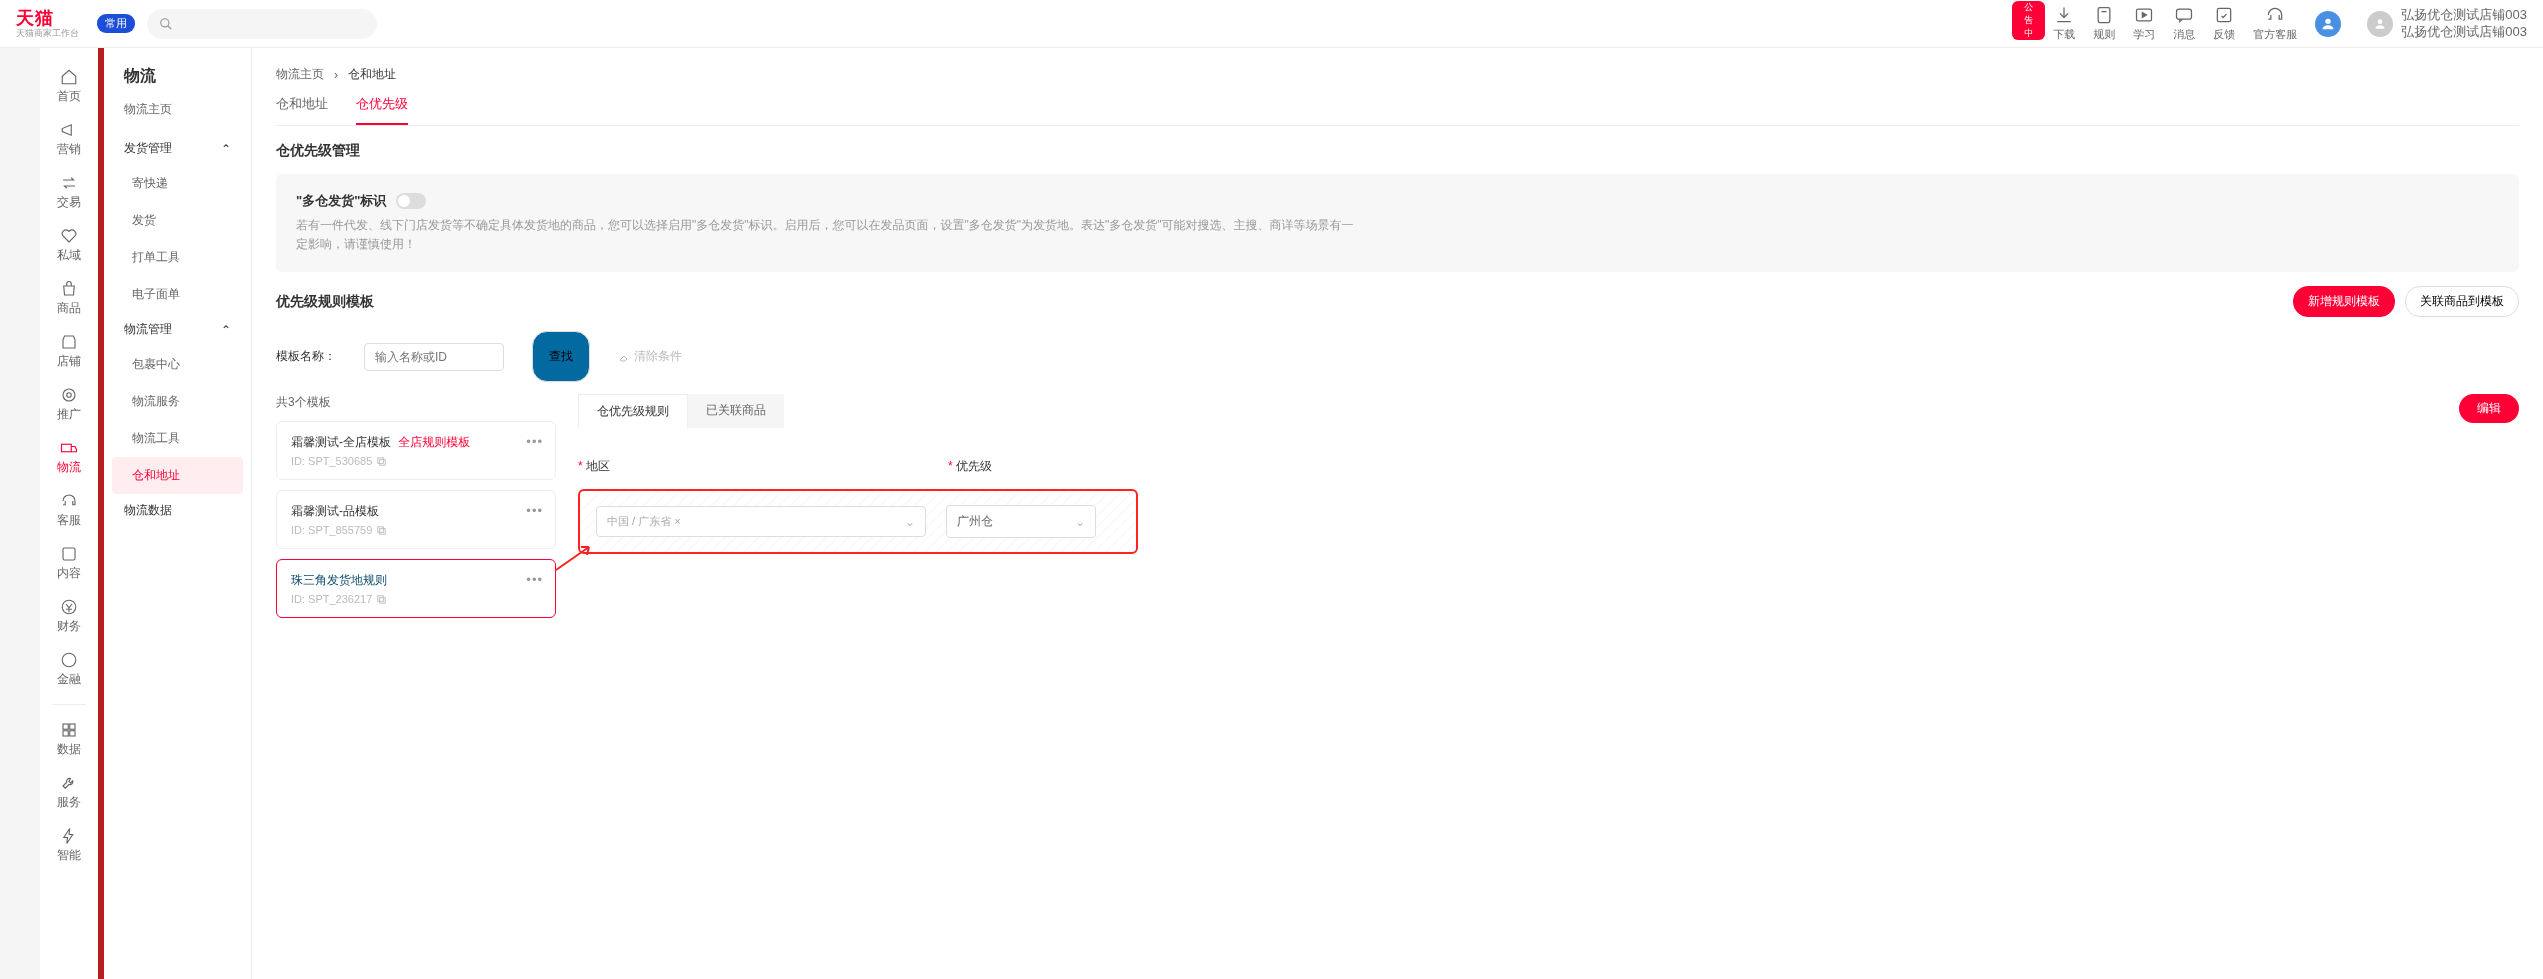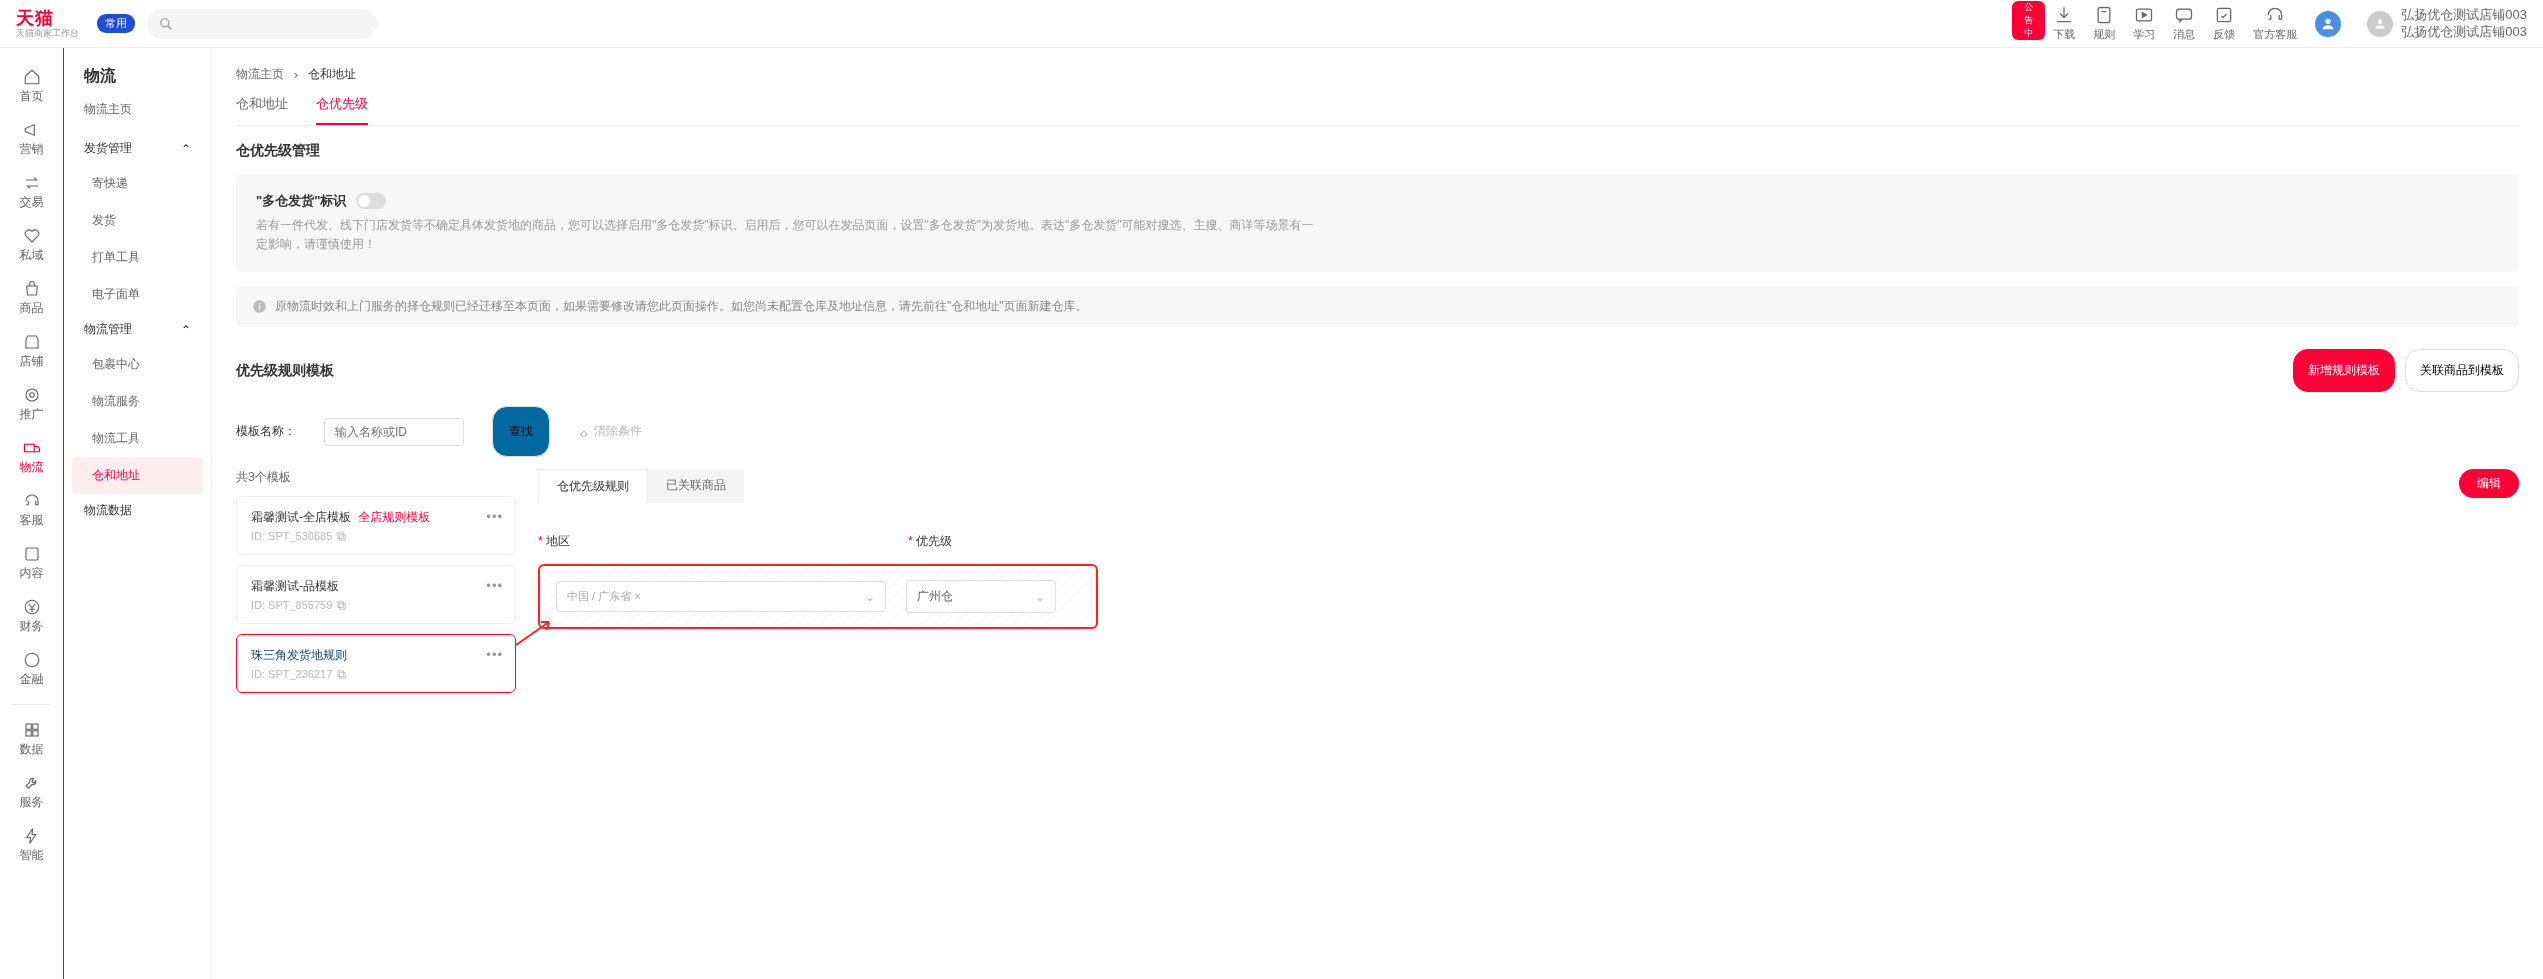--- a/index.html
+++ b/index.html
@@ -13,21 +13,21 @@
 .search-box svg { width: 14px; height: 14px; fill: #999; }
 .topbar-right { margin-left: auto; display: flex; align-items: center; gap: 18px; }
 .topbar-icon { display: flex; flex-direction: column; align-items: center; font-size: 11px; color: #666; position: relative; cursor: pointer; }
 .topbar-icon svg { width: 20px; height: 20px; fill: none; stroke: #666; stroke-width: 1.5; margin-bottom: 2px; }
 .badge-red { position: absolute; top: -4px; right: -10px; background: #ff0036; color: #fff; font-size: 9px; padding: 0 12px; border-radius: 6px; }
 .user-box { display: flex; align-items: center; gap: 8px; margin-left: 8px; }
 .avatar { width: 26px; height: 26px; border-radius: 50%; background: #4a90e2; display: flex; align-items: center; justify-content: center; color: #fff; font-size: 13px; }
 .user-info { display: flex; flex-direction: column; font-size: 13px; line-height: 1.3; color: #666; text-align: center; }
 
 .layout { display: flex; height: calc(100vh - 48px); }
-.sidebar { width: 64px; background: #fff; border-right: 1px solid #b91c1c; display: flex; flex-direction: column; padding-top: 12px; }
+.sidebar { width: 64px; background: #fff; border-right: 6px solid #b91c1c; display: flex; flex-direction: column; padding-top: 12px; margin-left: 40px; }
 .sidebar-item { display: flex; flex-direction: column; align-items: center; padding: 8px 0; font-size: 12px; color: #666; cursor: pointer; gap: 2px; }
 .sidebar-item.active { color: #ff0036; }
 .sidebar-item svg { width: 18px; height: 18px; fill: none; stroke: currentColor; stroke-width: 1.5; }
 .sidebar-divider { height: 1px; background: #eee; margin: 8px 12px; }
 
 .main { flex: 1; background: #fff; display: flex; overflow: hidden; }
 .sub-sidebar { width: 148px; border-right: 1px solid #eee; padding: 18px 0; }
 .sub-title { font-size: 16px; font-weight: 600; padding: 0 20px 14px; }
 .sub-line { font-size: 12px; color: #666; padding: 0 20px 14px; }
 .sub-group { padding: 8px 20px; font-size: 12px; color: #666; display: flex; justify-content: space-between; align-items: center; cursor: pointer; }
@@ -54,21 +54,21 @@
 .txt-green { color: #52c41a; }
 .txt-orange { color: #fa8c16; }
 .info-right-b { color: #333; }
 
 .alert-bar { background: #f7f7f7; border-radius: 6px; padding: 12px 16px; font-size: 12px; color: #888; display: flex; align-items: center; gap: 8px; margin-bottom: 22px; }
 .alert-bar svg { width: 15px; height: 15px; fill: #bbb; flex-shrink: 0; }
 
 .rule-head { display: flex; align-items: center; justify-content: space-between; margin-bottom: 14px; }
 .rule-head-l { font-size: 14px; font-weight: 600; }
 .rule-actions { display: flex; gap: 10px; }
-.btn { padding: 12px 14px; border-radius: 15px; font-size: 12px; cursor: pointer; border: 1px solid #ddd; background: #fff; text-align: center; }
+.btn { padding: 6px 14px; border-radius: 15px; font-size: 12px; cursor: pointer; border: 1px solid #ddd; background: #fff; text-align: center; }
 .btn-primary { background: #ff0036; color: #fff; border-color: #ff0036; }
 
 .filter-row { display: flex; align-items: center; gap: 28px; margin-bottom: 12px; font-size: 12px; }
 .filter-row input { border: 1px solid #ddd; border-radius: 4px; padding: 6px 10px; font-size: 12px; width: 140px; }
 .btn-find { border: 1px solid #ddd; background: #0369a1; padding: 16px 16px; border-radius: 15px; font-size: 12px; cursor: pointer; text-align: center; }
 .clear-link { color: #bbb; font-size: 12px; display: flex; align-items: center; gap: 4px; cursor: pointer; }
 
 .content-split { display: flex; gap: 22px; }
 .tpl-list { width: 280px; }
 .tpl-count { font-size: 12px; color: #666; margin-bottom: 10px; }
@@ -321,28 +321,20 @@
       <div class="info-card">
         <div>
           <div class="info-left-h">
             <span>"多仓发货"标识</span>
             <div class="toggle"></div>
           </div>
           <div class="info-left-p">若有一件代发、线下门店发货等不确定具体发货地的商品，您可以选择启用"多仓发货"标识。启用后，您可以在发品页面，设置"多仓发货"为发货地。表达"多仓发货"可能对搜选、主搜、商详等场景有一定影响，请谨慎使用！</div>
         </div>
       </div>
 
-      <div class="alert-bar">
-        <svg viewBox="0 0 24 24">
-            <circle cx="12" cy="12" r="10" fill="#bbb"></circle>
-            <rect x="11" y="10" width="2" height="7" fill="#fff"></rect>
-            <circle cx="12" cy="7" r="1.2" fill="#fff"></circle>
-          </svg>
-        <span>原物流时效和上门服务的择仓规则已经迁移至本页面，如果需要修改请您此页面操作。如您尚未配置仓库及地址信息，请先前往"仓和地址"页面新建仓库。</span>
-      </div>
 
       <div class="rule-head">
         <div class="rule-head-l">优先级规则模板</div>
         <div class="rule-actions">
           <button class="btn btn-primary">新增规则模板</button>
           <button class="btn">关联商品到模板</button>
         </div>
       </div>
 
       <div class="filter-row">

